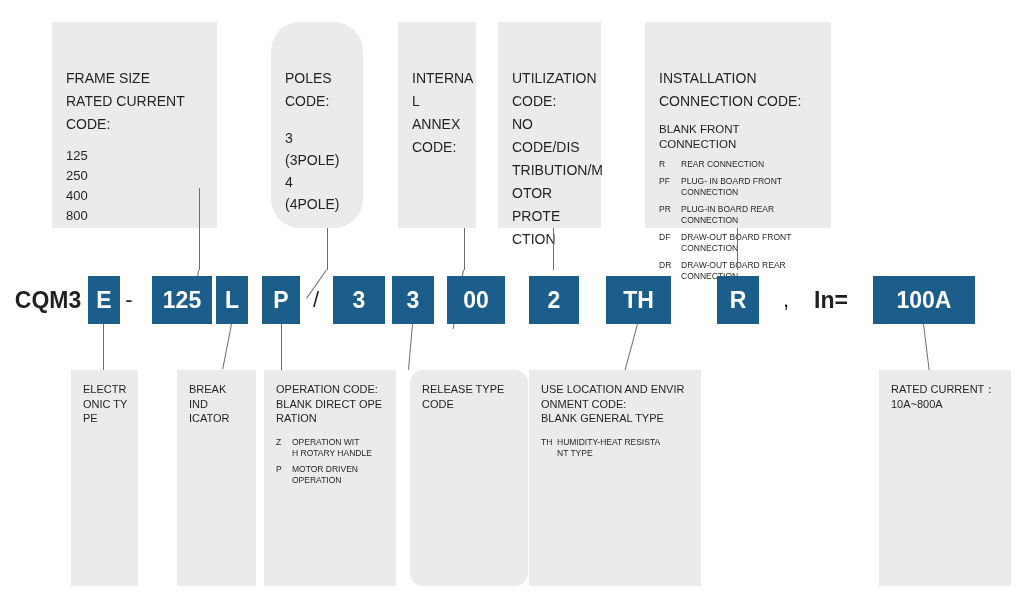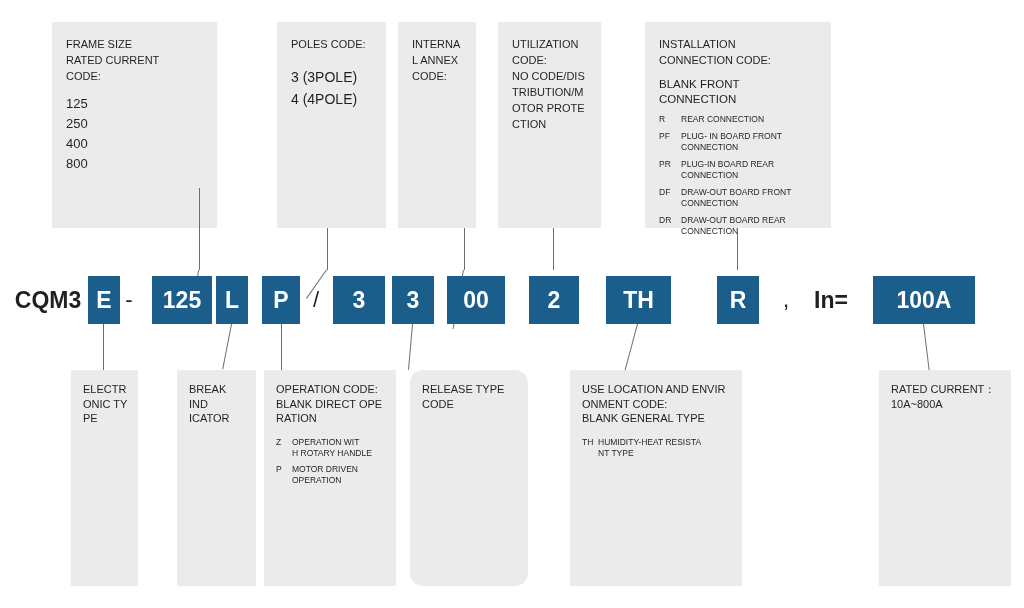--- a/index.html
+++ b/index.html
@@ -21,24 +21,25 @@
   }
   .panel {
     position: absolute;
     background: #ebebeb;
     box-sizing: border-box;
   }
   .panel-inner {
     padding: 14px 12px 10px 14px;
   }
   .ptitle {
-    font-size: 11px;
-    line-height: 16px;
+    font-size: 14px;
+    line-height: 23px;
     color: #231f20;
     white-space: pre-line;
+    margin-top: 31px;
   }
   .plist {
     margin-top: 10px;
     font-size: 13px;
     line-height: 20px;
   }
   .plist div { white-space: pre; }
   .pole-list {
     margin-top: 14px;
     font-size: 14px;
@@ -156,21 +157,21 @@
 CODE:</div>
       <div class="plist">
         <div>125</div>
         <div>250</div>
         <div>400</div>
         <div>800</div>
       </div>
     </div>
   </div>
 
-  <div class="panel" style="left:277px; top:22px; width:109px; height:206px;">
+  <div class="panel" style="left:271px; top:22px; width:92px; height:206px;border-radius:29px;">
     <div class="panel-inner">
       <div class="ptitle">POLES CODE:</div>
       <div class="pole-list">
         <div>3 (3POLE)</div>
         <div>4 (4POLE)</div>
       </div>
     </div>
   </div>
 
   <div class="panel" style="left:398px; top:22px; width:78px; height:206px;">
@@ -308,21 +309,21 @@
     </div>
   </div>
 
   <div class="bpanel" style="left:410px; top:370px; width:118px; height:216px;border-radius:13px;">
     <div class="bpanel-inner">
       <div class="btitle">RELEASE TYPE
 CODE</div>
     </div>
   </div>
 
-  <div class="bpanel" style="left:570px; top:370px; width:172px; height:216px;">
+  <div class="bpanel" style="left:529px; top:370px; width:172px; height:216px;">
     <div class="bpanel-inner">
       <div class="btitle">USE LOCATION AND ENVIR
 ONMENT CODE:
 BLANK  GENERAL TYPE</div>
       <div class="bsub">
         <div class="code-row">
           <span class="code-key">TH</span>
           <span class="code-val">HUMIDITY-HEAT RESISTA
 NT  TYPE</span>
         </div>

